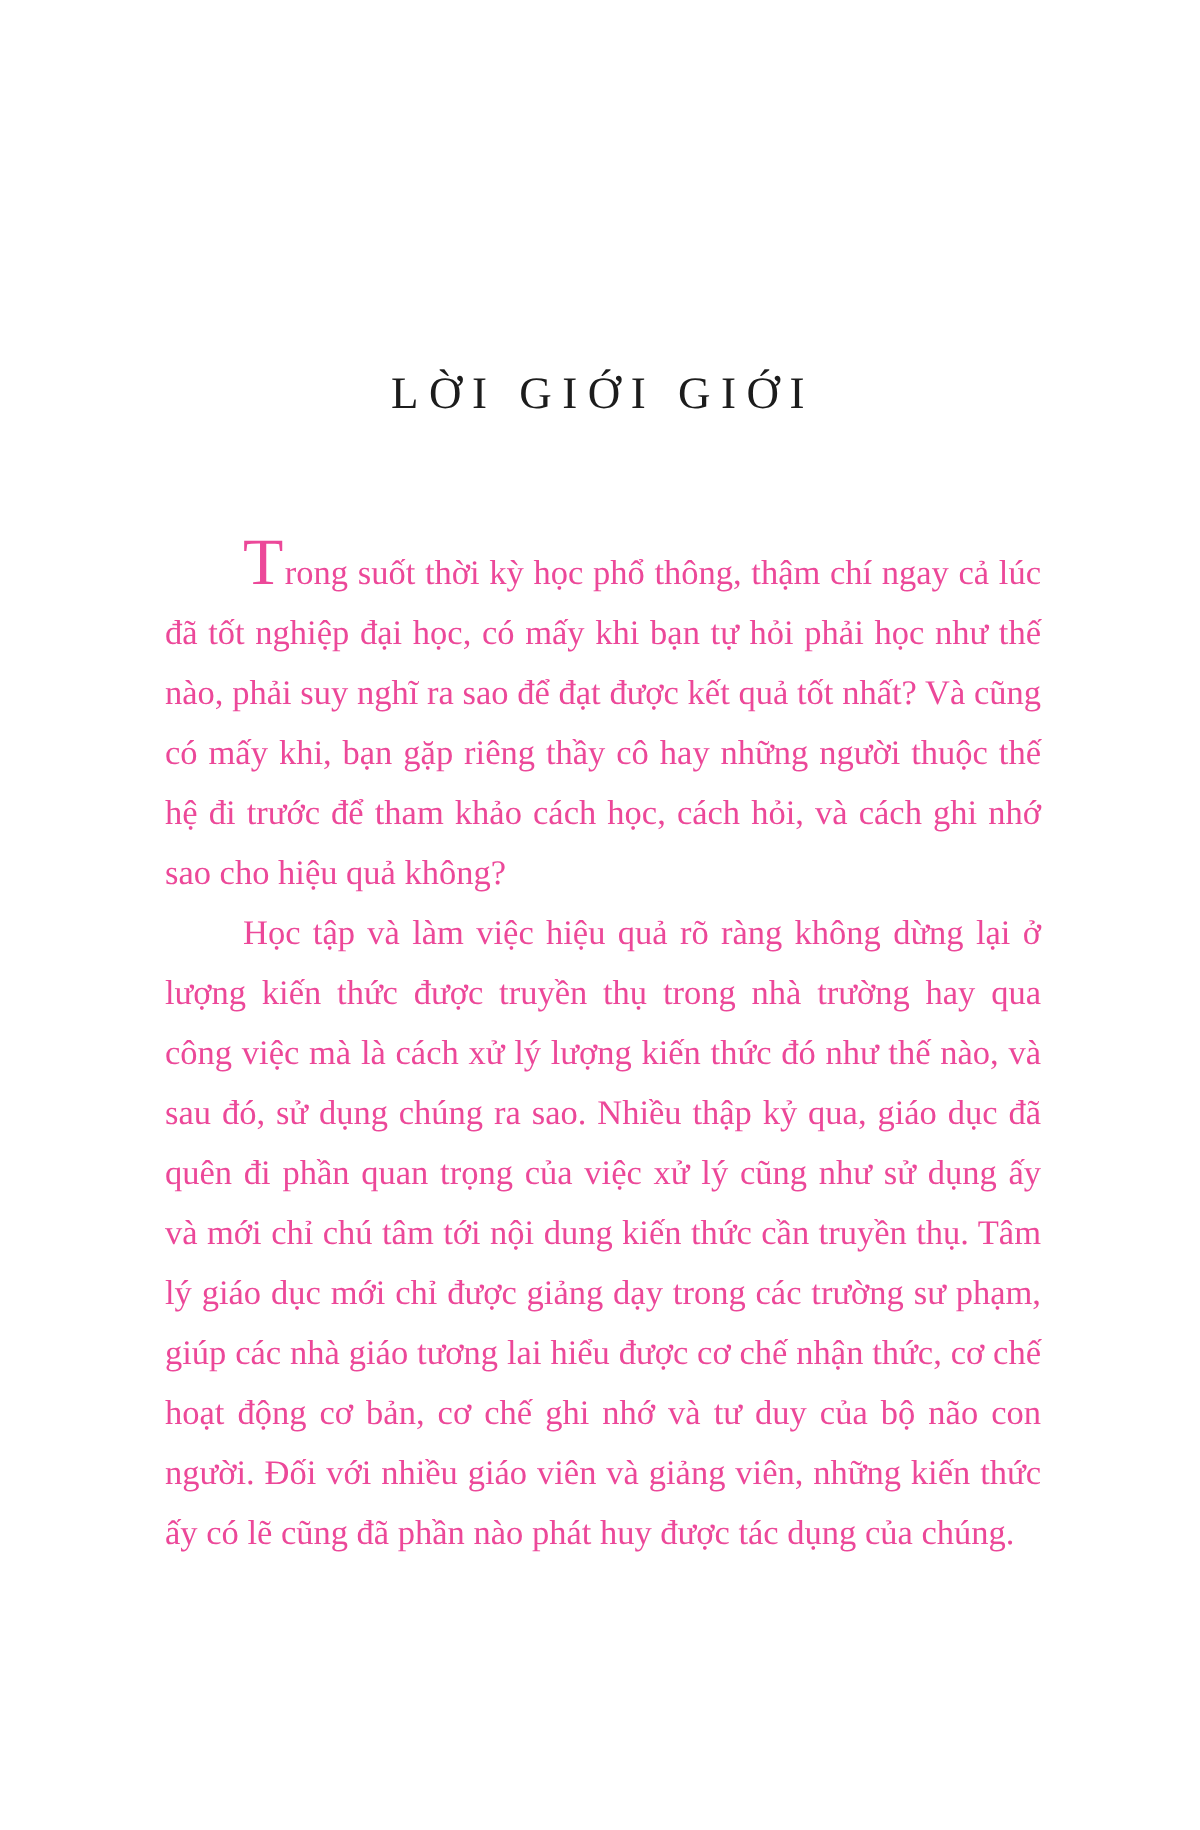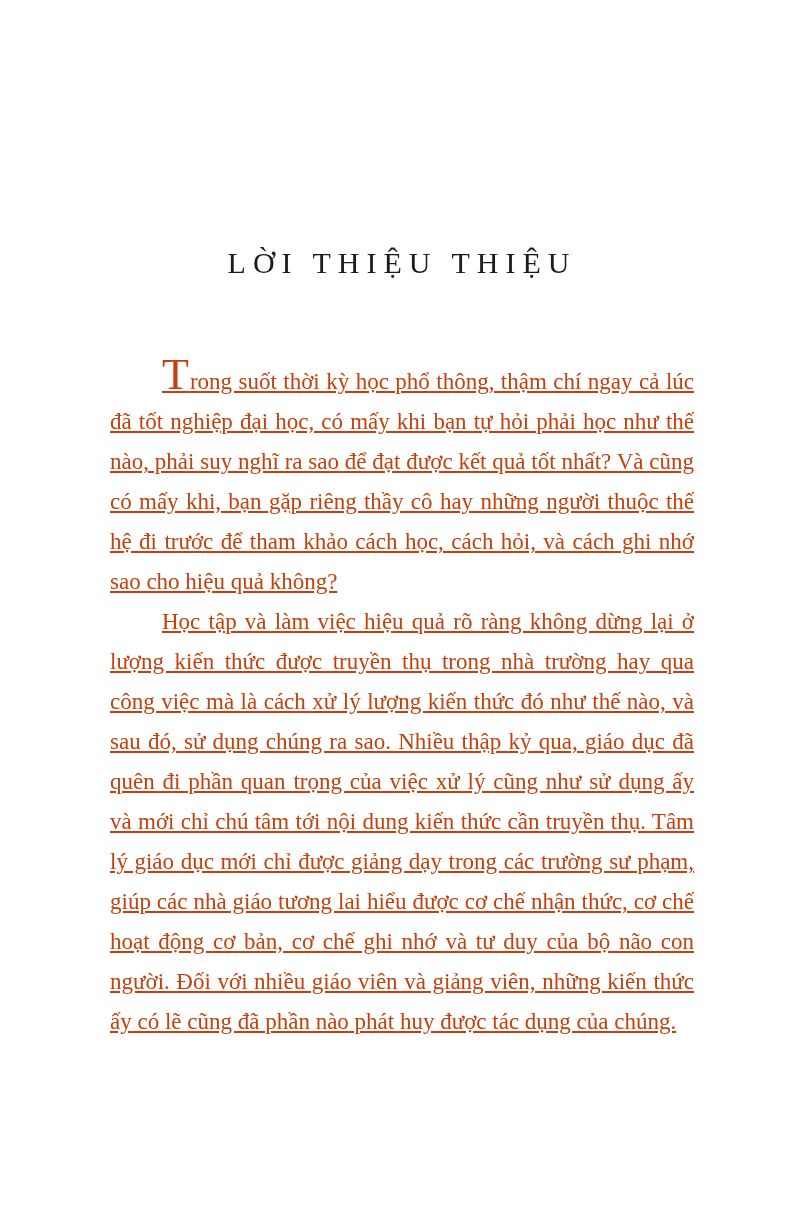--- a/index.html
+++ b/index.html
@@ -27,33 +27,32 @@
     line-height: 38px;
     color: #1c1c1c;
     white-space: nowrap;
   }
   .body-text p {
     margin: 0;
     font-size: 23px;
     line-height: 40px;
     text-align: justify;
     text-indent: 52px;
-    color: #c2410c;
-    text-decoration: underline;
+    color: #ec4899;
   }
   .dropcap {
     font-size: 44px;
     line-height: 0;
     letter-spacing: 1px;
   }
 </style>
 </head>
 <body>
 
 <div class="page">
-  <h1 class="chapter-title">LỜI THIỆU THIỆU</h1>
+  <h1 class="chapter-title">LỜI GIỚI GIỚI</h1>
 
   <div class="body-text">
     <p><span class="dropcap">T</span><span>rong suốt thời kỳ học phổ thông, thậm chí ngay cả lúc đã tốt nghiệp đại học, có mấy khi bạn tự hỏi phải học như thế nào, phải suy nghĩ ra sao để đạt được kết quả tốt nhất? Và cũng có mấy khi, bạn gặp riêng thầy cô hay những người thuộc thế hệ đi trước để tham khảo cách học, cách hỏi, và cách ghi nhớ sao cho hiệu quả không?</span></p>
 
     <p><span>Học tập và làm việc hiệu quả rõ ràng không dừng lại ở lượng kiến thức được truyền thụ trong nhà trường hay qua công việc mà là cách xử lý lượng kiến thức đó như thế nào, và sau đó, sử dụng chúng ra sao. Nhiều thập kỷ qua, giáo dục đã quên đi phần quan trọng của việc xử lý cũng như sử dụng ấy và mới chỉ chú tâm tới nội dung kiến thức cần truyền thụ. Tâm lý giáo dục mới chỉ được giảng dạy trong các trường sư phạm, giúp các nhà giáo tương lai hiểu được cơ chế nhận thức, cơ chế hoạt động cơ bản, cơ chế ghi nhớ và tư duy của bộ não con người. Đối với nhiều giáo viên và giảng viên, những kiến thức ấy có lẽ cũng đã phần nào phát huy được tác dụng của chúng.</span></p>
   </div>
 </div>
 
 </body></html>

